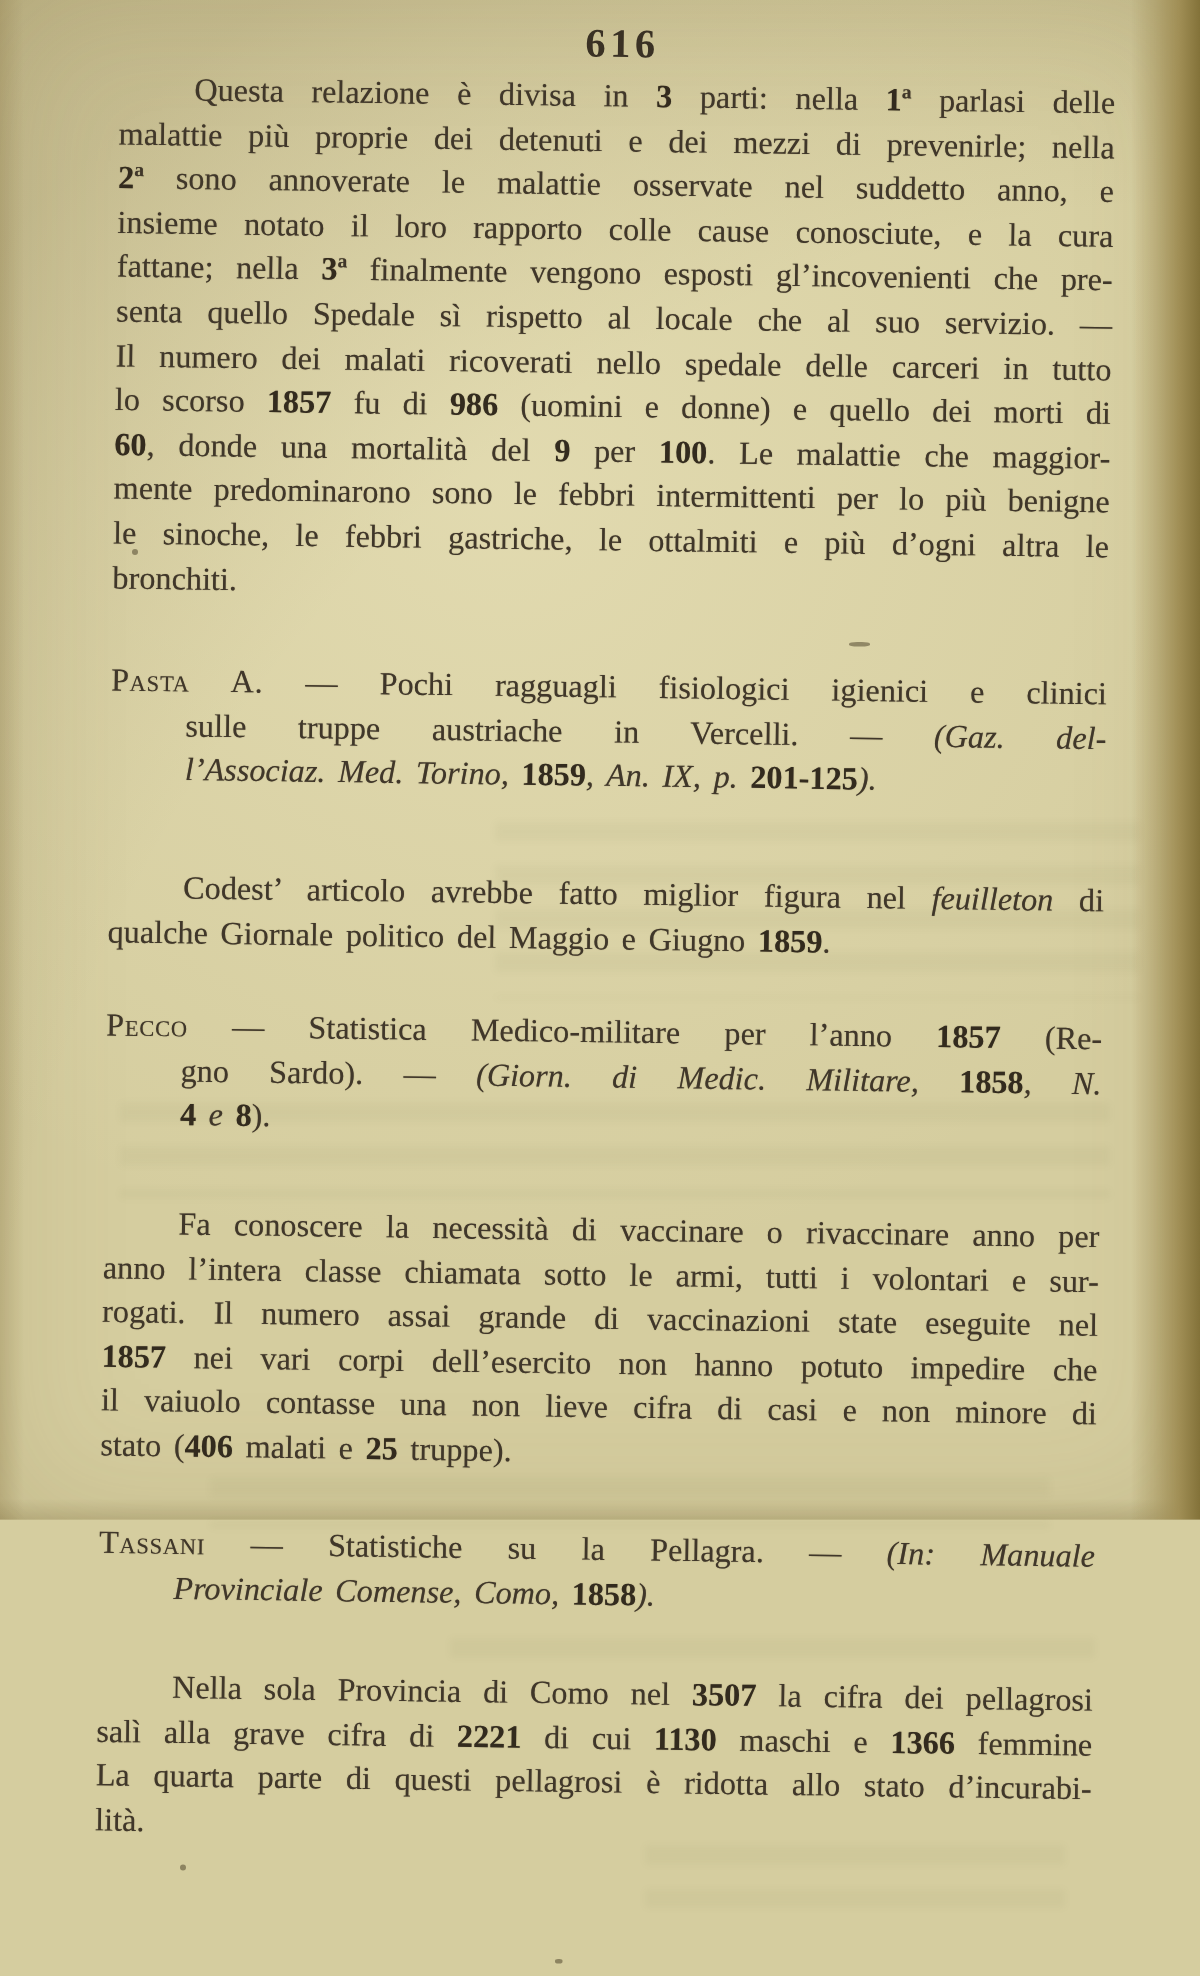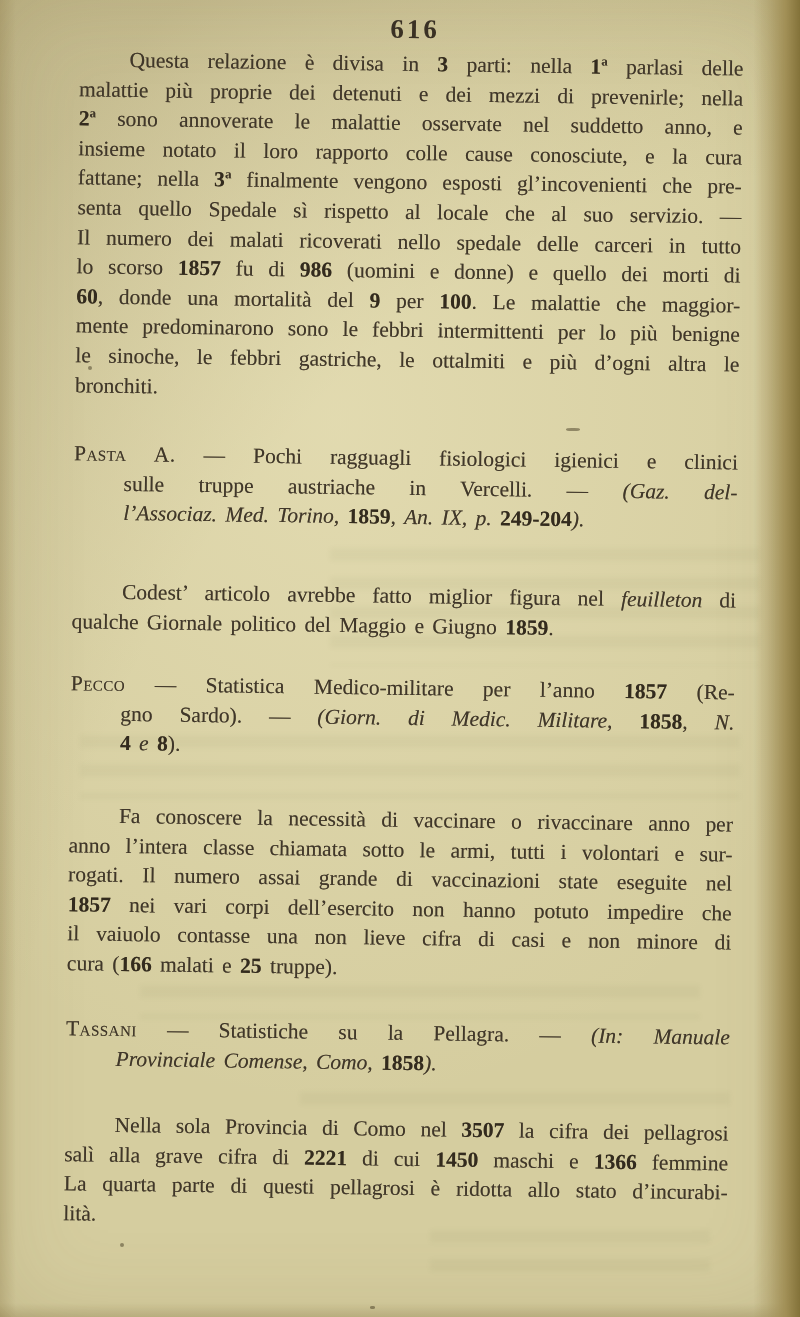--- a/index.html
+++ b/index.html
@@ -3,21 +3,21 @@
 <meta charset="utf-8">
 <style>
   html, body {
     margin: 0; padding: 0;
     width: 800px; height: 1317px;
     overflow: hidden;
     background: #d5cd9f;
   }
   #book-page {
     position: relative;
-    width: 800px; height: 1317px;
+    width: 800px; height: 1013px;
     font-family: "Liberation Serif", "DejaVu Serif", serif;
     color: #40372a;
     background:
       linear-gradient(0deg, rgba(110,92,45,.22) 0, rgba(110,92,45,0) 14px),
       linear-gradient(90deg, rgba(140,120,70,.28) 0, rgba(140,120,70,0) 2%),
       radial-gradient(120% 90% at 42% 32%, rgba(238,231,192,.5) 0, rgba(238,231,192,0) 58%),
       radial-gradient(140% 120% at 100% 100%, rgba(0,0,0,0) 72%, rgba(105,88,45,.22) 100%),
       #d5cd9f;
     box-shadow: inset 0 0 90px rgba(115,95,45,.16);
   }
@@ -111,45 +111,45 @@
         <div class="line justify"><span>Il numero dei malati ricoverati nello spedale delle carceri in tutto</span></div>
         <div class="line justify"><span>lo scorso </span><span class="b">1857</span><span> fu di </span><span class="b">986</span><span> (uomini e donne) e quello dei morti di</span></div>
         <div class="line justify"><span class="b">60</span><span>, donde una mortalità del </span><span class="b">9</span><span> per </span><span class="b">100</span><span>. Le malattie che maggior-</span></div>
         <div class="line justify"><span>mente predominarono sono le febbri intermittenti per lo più benigne</span></div>
         <div class="line justify"><span>le sinoche, le febbri gastriche, le ottalmiti e più d’ogni altra le</span></div>
         <div class="line"><span>bronchiti.</span></div>
       </div>
       <div class="block entry" id="blk-entry-pasta">
         <div class="line justify"><span class="sc">Pasta A.</span><span> — Pochi ragguagli fisiologici igienici e clinici</span></div>
         <div class="line justify hang"><span>sulle truppe austriache in Vercelli. — </span><span class="i">(Gaz. del-</span></div>
-        <div class="line hang"><span class="i">l’Associaz. Med. Torino, </span><span class="b">1859</span><span class="i">, An. IX, p. </span><span class="b">249-204</span><span class="i">).</span></div>
+        <div class="line hang"><span class="i">l’Associaz. Med. Torino, </span><span class="b">1859</span><span class="i">, An. IX, p. </span><span class="b">201-125</span><span class="i">).</span></div>
       </div>
       <div class="block note" id="blk-note-pasta">
         <div class="line justify indent"><span>Codest’ articolo avrebbe fatto miglior figura nel </span><span class="i">feuilleton</span><span> di</span></div>
         <div class="line"><span>qualche Giornale politico del Maggio e Giugno </span><span class="b">1859</span><span>.</span></div>
       </div>
       <div class="block entry" id="blk-entry-pecco">
         <div class="line justify"><span class="sc">Pecco</span><span> — Statistica Medico-militare per l’anno </span><span class="b">1857</span><span> (Re-</span></div>
         <div class="line justify hang"><span>gno Sardo). — </span><span class="i">(Giorn. di Medic. Militare, </span><span class="b">1858</span><span class="i">, N.</span></div>
         <div class="line hang"><span class="b">4</span><span class="i"> e </span><span class="b">8</span><span>).</span></div>
       </div>
       <div class="block note" id="blk-note-pecco">
         <div class="line justify indent"><span>Fa conoscere la necessità di vaccinare o rivaccinare anno per</span></div>
         <div class="line justify"><span>anno l’intera classe chiamata sotto le armi, tutti i volontari e sur-</span></div>
         <div class="line justify"><span>rogati. Il numero assai grande di vaccinazioni state eseguite nel</span></div>
         <div class="line justify"><span class="b">1857</span><span> nei vari corpi dell’esercito non hanno potuto impedire che</span></div>
         <div class="line justify"><span>il vaiuolo contasse una non lieve cifra di casi e non minore di</span></div>
-        <div class="line"><span>cura (</span><span class="b">166</span><span> malati e </span><span class="b">25</span><span> truppe).</span></div>
+        <div class="line"><span>stato (</span><span class="b">406</span><span> malati e </span><span class="b">25</span><span> truppe).</span></div>
       </div>
       <div class="block entry" id="blk-entry-tassani">
         <div class="line justify"><span class="sc">Tassani</span><span> — Statistiche su la Pellagra. — </span><span class="i">(In: Manuale</span></div>
         <div class="line hang"><span class="i">Provinciale Comense, Como, </span><span class="b">1858</span><span class="i">).</span></div>
       </div>
       <div class="block note" id="blk-note-tassani">
         <div class="line justify indent"><span>Nella sola Provincia di Como nel </span><span class="b">3507</span><span> la cifra dei pellagrosi</span></div>
-        <div class="line justify"><span>salì alla grave cifra di </span><span class="b">2221</span><span> di cui </span><span class="b">1450</span><span> maschi e </span><span class="b">1366</span><span> femmine</span></div>
+        <div class="line justify"><span>salì alla grave cifra di </span><span class="b">2221</span><span> di cui </span><span class="b">1130</span><span> maschi e </span><span class="b">1366</span><span> femmine</span></div>
         <div class="line justify"><span>La quarta parte di questi pellagrosi è ridotta allo stato d’incurabi-</span></div>
         <div class="line"><span>lità.</span></div>
       </div>
     </div>
 
   <div id="right-edge"></div>
 </div>
 
 </body></html>

